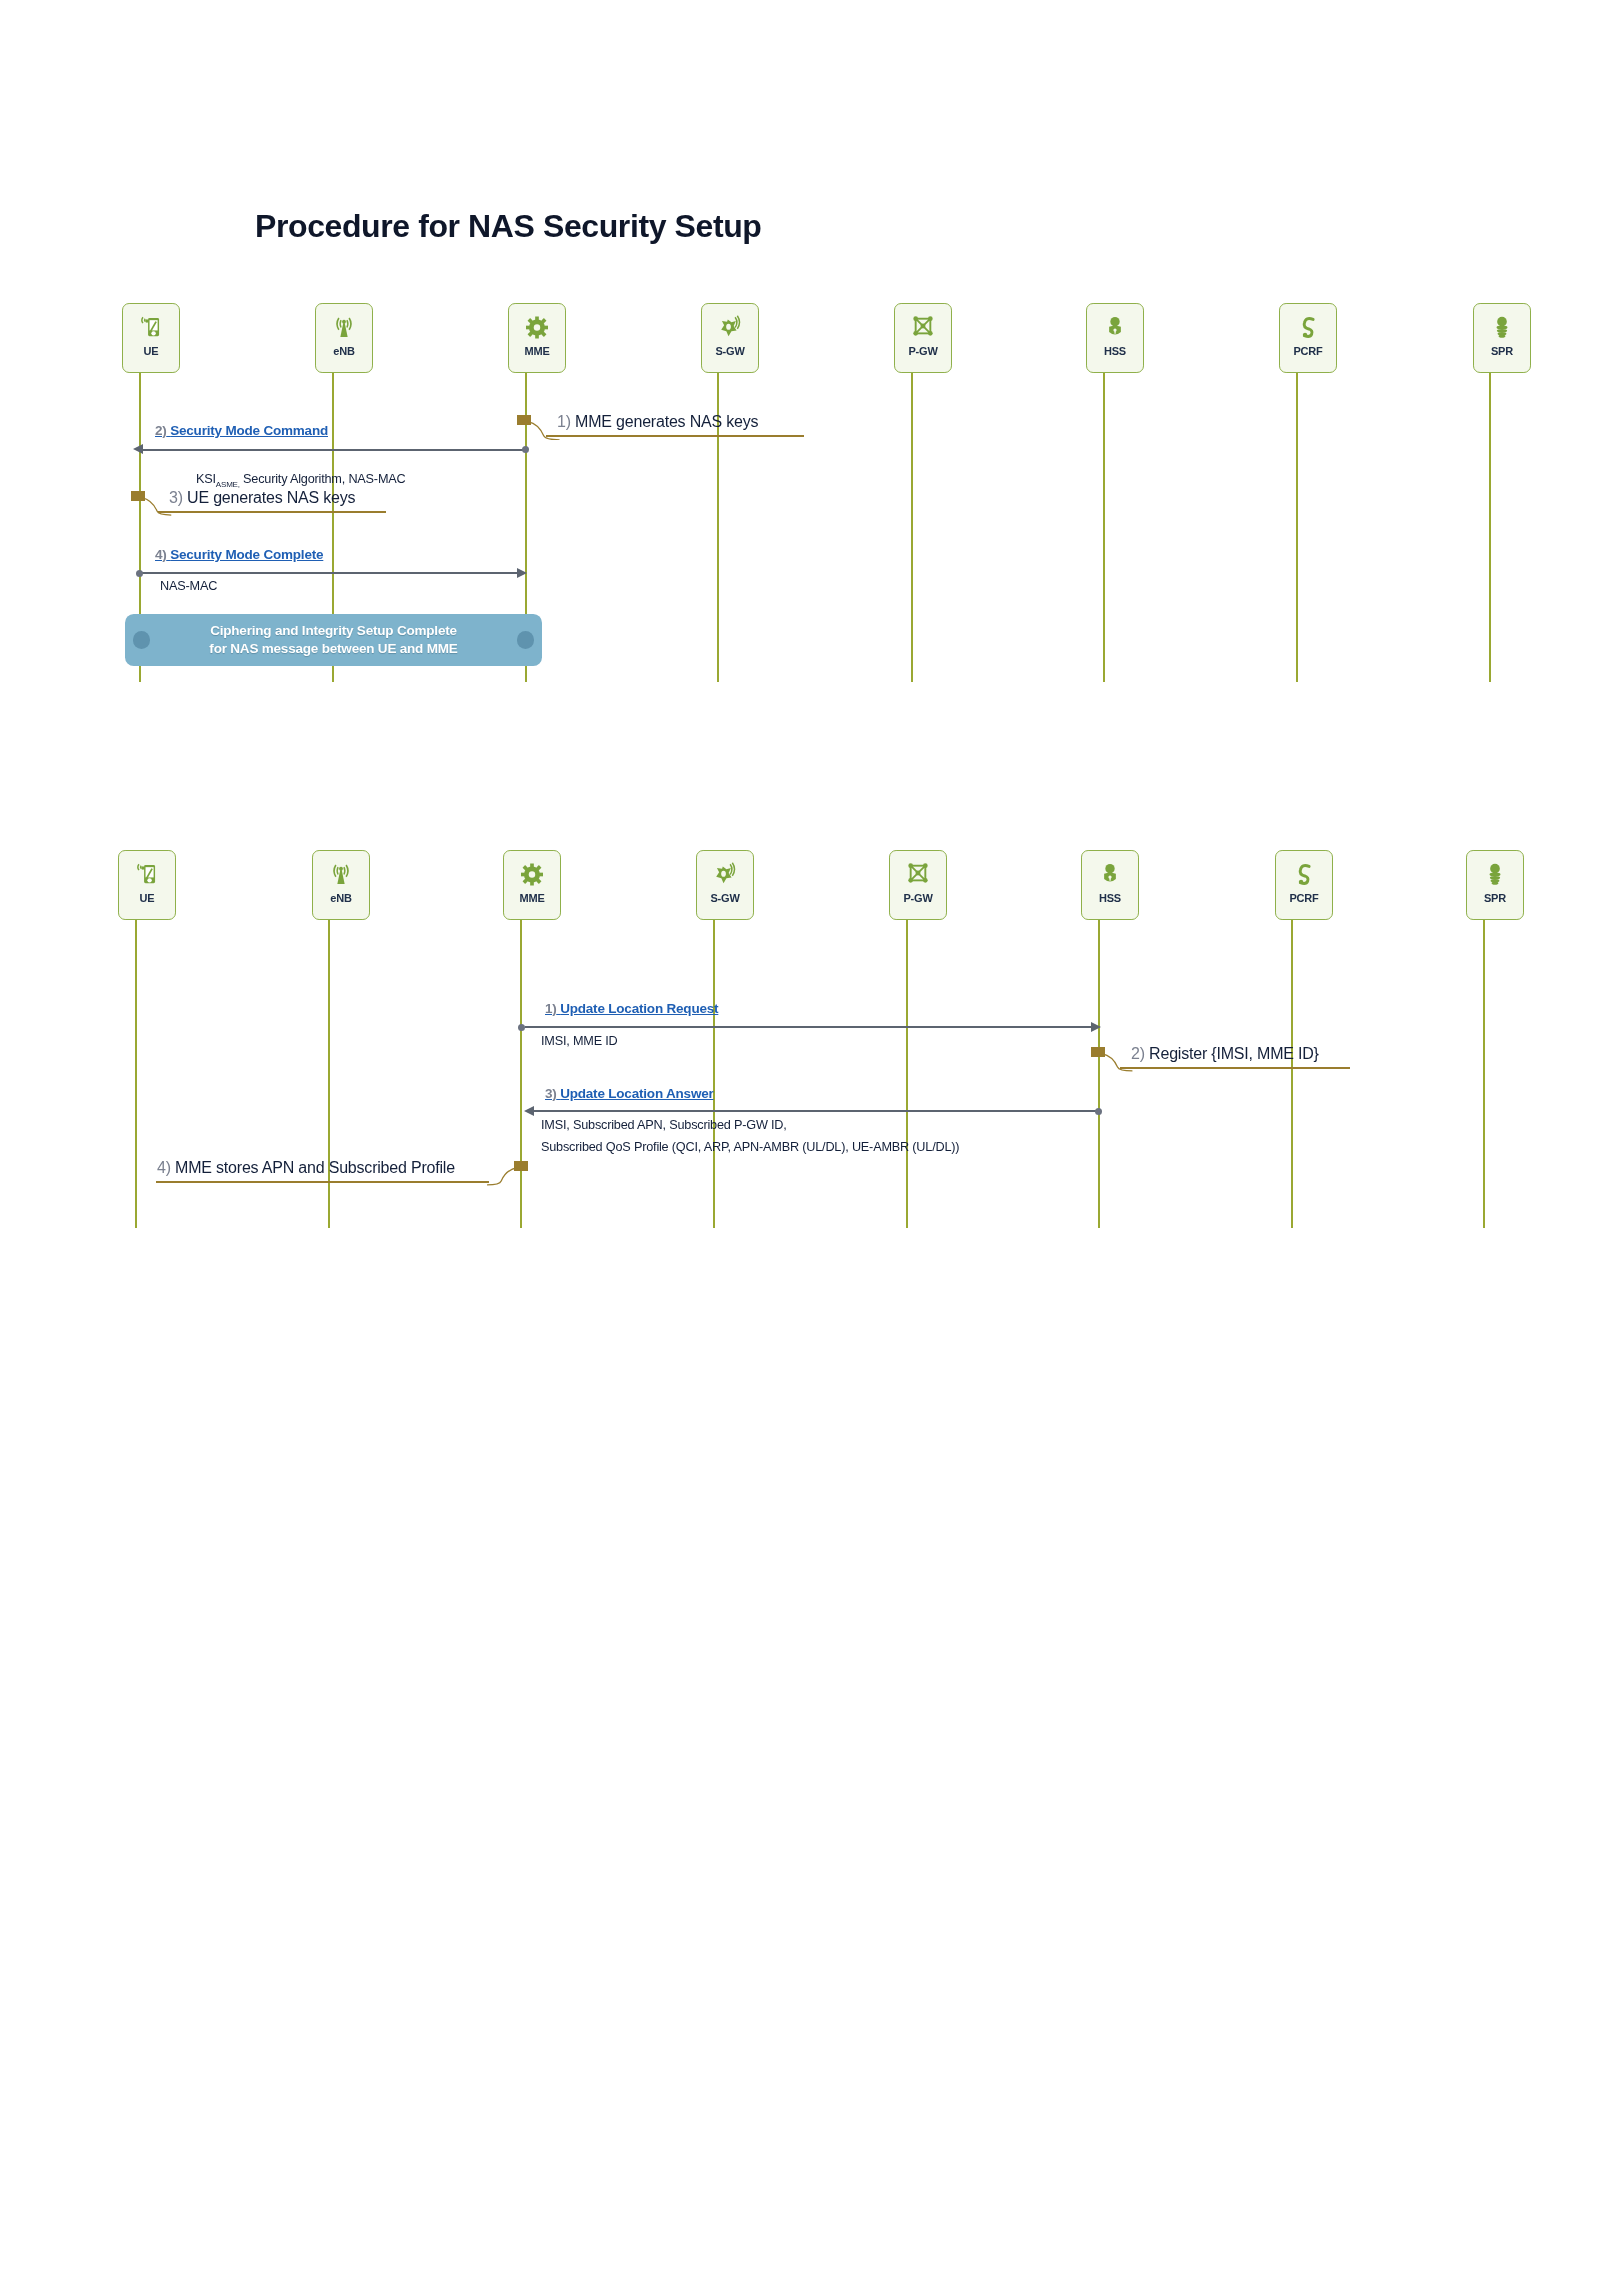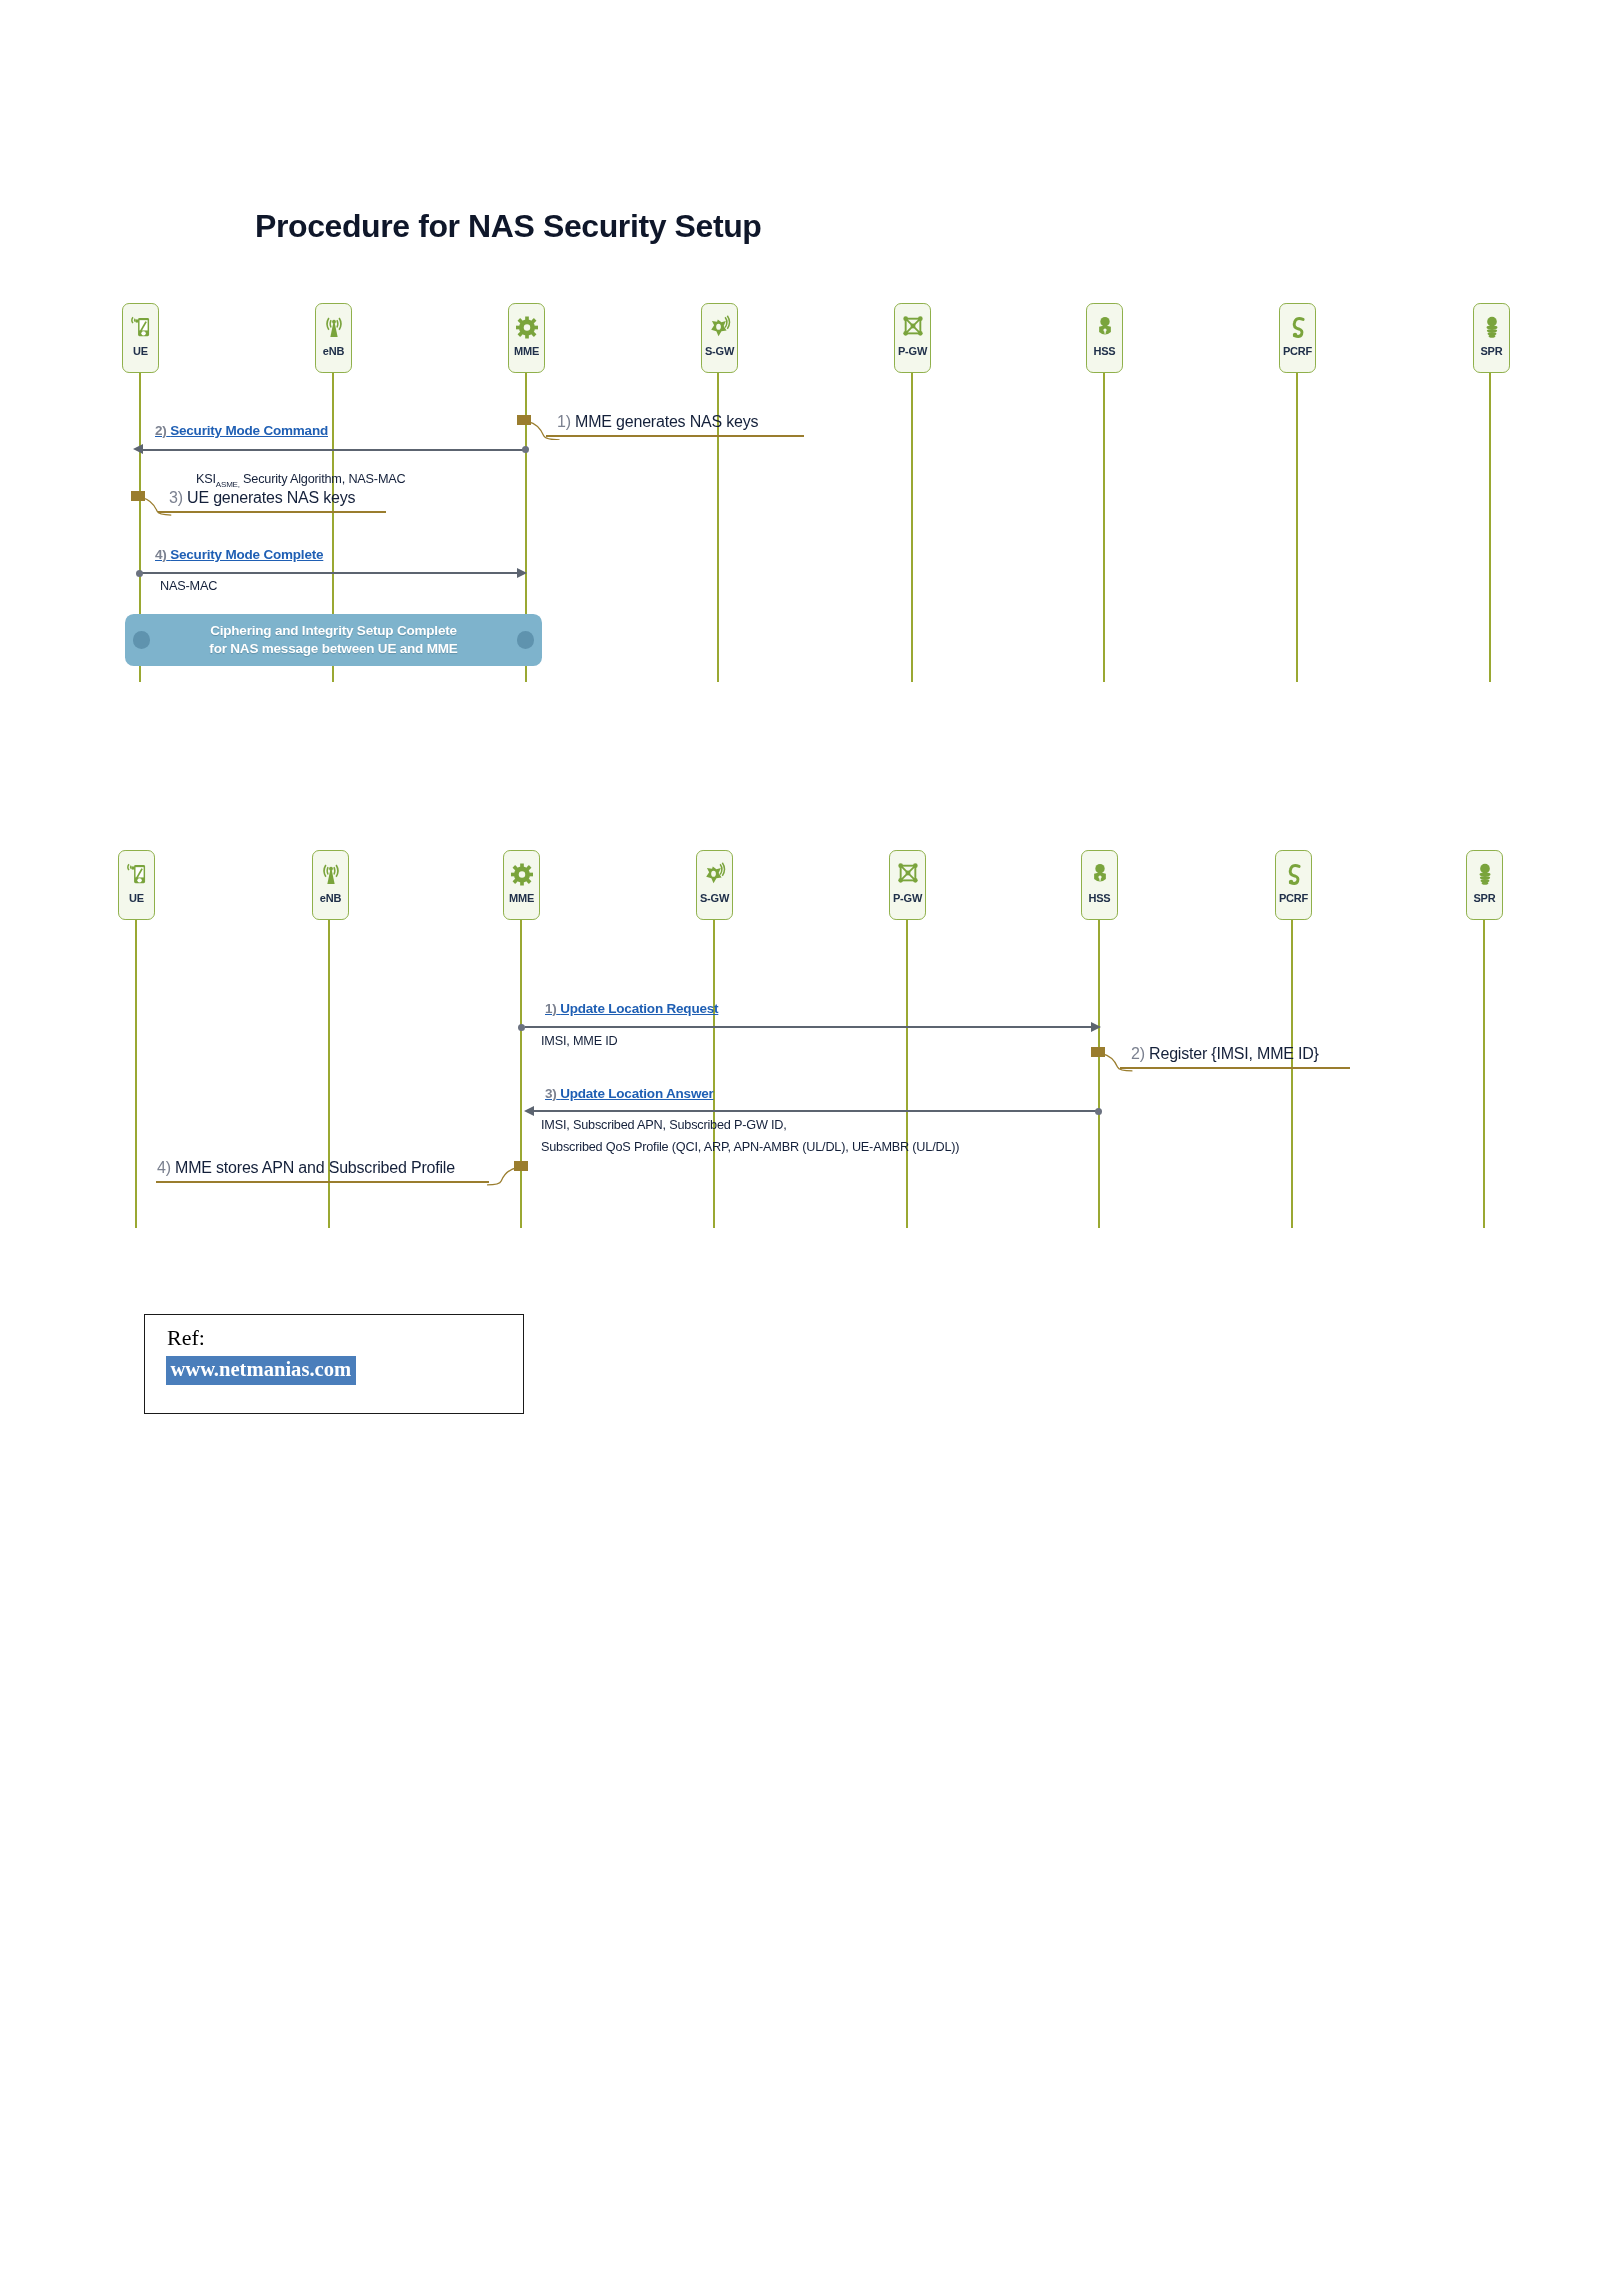--- a/index.html
+++ b/index.html
@@ -27,21 +27,21 @@
   
   .lifeline{
     position:absolute;
     width:1.6px;
     background:#9aa832;
   }
 
   
   .node{
     position:absolute;
-    width:37px;height:70px;
+    width:58px;height:70px;
     border:1.6px solid #8fb04a;
     border-radius:7.1px;
     background:#f4f8ec;
     box-sizing:border-box;
     display:flex;flex-direction:column;
     align-items:center;justify-content:flex-start;
     padding-top:5.5px;
   }
   .node .glyph{
     width:24px;height:36px;
@@ -536,20 +536,16 @@
         <path d="M39 2 q-14 3 -20 17 q-2 5 -18 5" stroke="#9a7d2e" stroke-width="1.6" fill="none"></path>
       </svg>
       <span class="ntext" style="left:-357px;top:-2.4px;">
         <span class="num">4)</span>
         <span>MME stores APN and Subscribed Profile</span>
       </span>
       <span class="underline" style="left:-358px;top:20px;width:333px;"></span>
     </div>
   </div>
 
-  <div class="refbox" style="left:144px;top:1314px;width:380px;height:100px;">
-    <span class="reflabel" style="left:22px;top:9.5px;">Ref:</span>
-    <span class="refurl" style="left:20.6px;top:41px;">www.netmanias.com</span>
-  </div>
 
 
 </div>
 
 
 </body></html>

